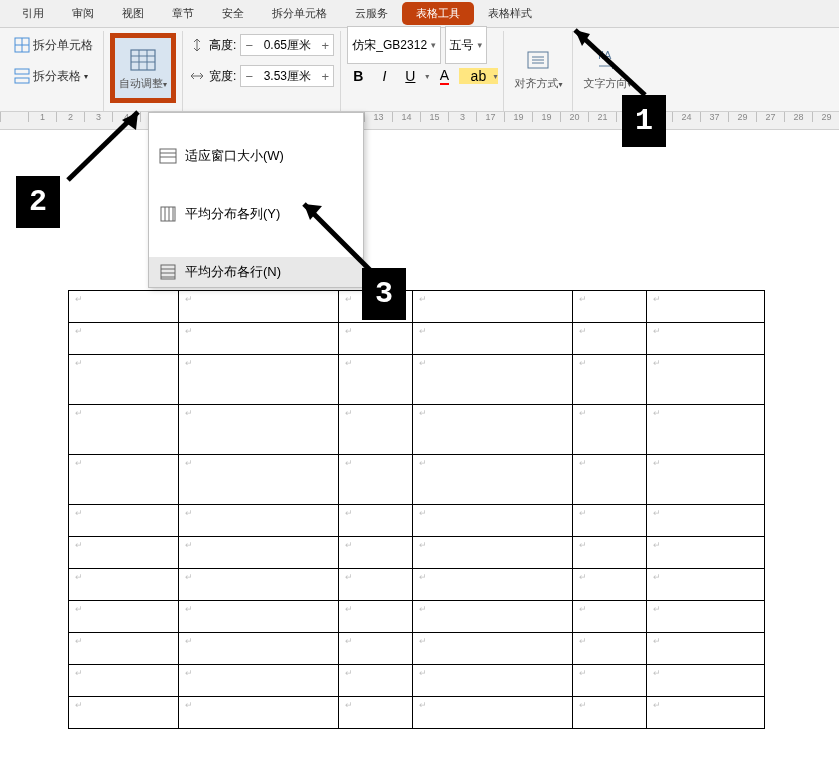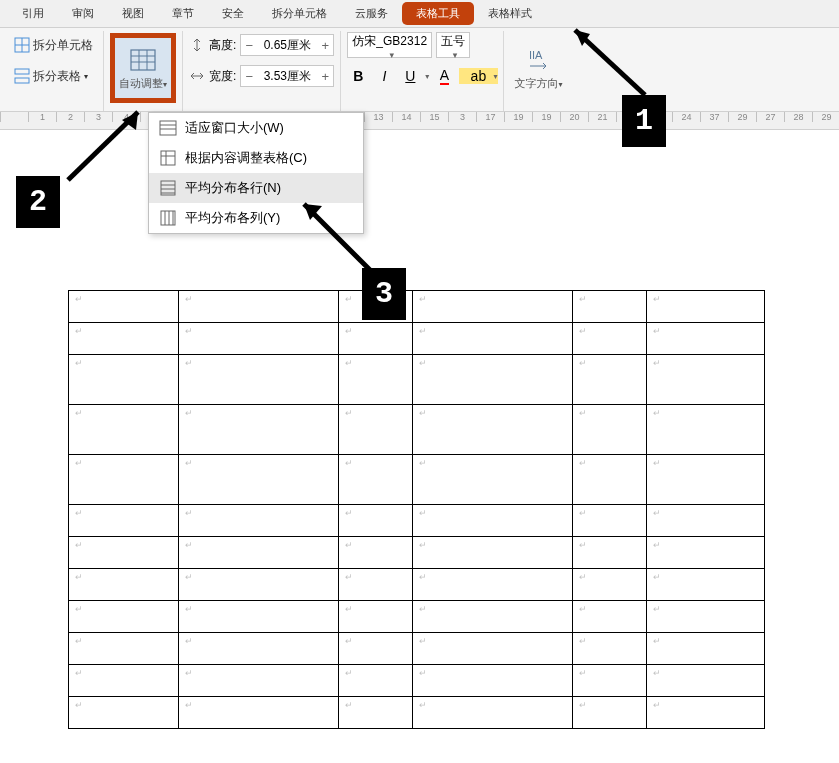--- a/index.html
+++ b/index.html
@@ -89,23 +89,22 @@
       text-align: center;
       font-size: 12px;
       height: 20px;
       outline: none;
     }
     .select-box {
       display: flex;
       align-items: center;
       border: 1px solid #c8c8c8;
       background: #fff;
-      height: 26px;
+      height: 38px;
       padding: 0 4px;
-      flex-direction: column;
     }
     .select-box .text { font-size: 12px; }
     .select-box .chev { margin-left: 4px; font-size: 9px; color: #666; }
     .fmt-btn { width: 22px; height: 22px; display: flex; align-items: center; justify-content: center; cursor: pointer; font-size: 14px; }
     
     
     .dropdown-menu {
       position: absolute;
       left: 148px;
       top: 112px;
@@ -115,20 +114,21 @@
       box-shadow: 2px 2px 6px rgba(0,0,0,0.2);
       z-index: 10;
     }
     .dd-item {
       display: flex;
       align-items: center;
       gap: 8px;
       padding: 6px 10px;
       cursor: pointer;
       font-size: 13px;
+      margin-top: 28px;
     }
     .dd-item.hovered { background: #e8e8e8; }
     .dd-item .icon-svg { width: 18px; height: 18px; }
     
     
     .ruler {
       position: relative;
       height: 18px;
       background: #f0f0f0;
       border-bottom: 1px solid #d0d0d0;
@@ -298,20 +298,31 @@
         </div>
       <span style="font-size:8px;color:#666">▾</span>
       <div class="fmt-btn">
           <span style="background:#ffe680;padding:0 12px">ab</span>
         </div>
       <span style="font-size:8px;color:#666">▾</span>
     </div>
     <div style="height:14px"></div>
   </div>
 
+  <div class="toolbar-group">
+    <div class="tg-btn vert">
+      <svg class="icon-svg" viewBox="0 0 28 28">
+          <rect x="4" y="6" width="20" height="16" fill="none" stroke="#5a7a9a"></rect>
+          <line x1="8" y1="11" x2="20" y2="11" stroke="#5a7a9a"></line>
+          <line x1="8" y1="14" x2="20" y2="14" stroke="#5a7a9a"></line>
+          <line x1="8" y1="17" x2="20" y2="17" stroke="#5a7a9a"></line>
+        </svg>
+      <span class="tg-label"><span>对齐方式</span><span style="font-size:8px">▾</span></span>
+    </div>
+  </div>
 
   <div class="toolbar-group no-border">
     <div class="tg-btn vert">
       <svg class="icon-svg" viewBox="0 0 28 28">
           <text x="5" y="13" font-size="11" fill="#5a7a9a">IIA</text>
           <line x1="6" y1="20" x2="22" y2="20" stroke="#5a7a9a"></line>
           <polyline points="19,17 22,20 19,23" fill="none" stroke="#5a7a9a"></polyline>
         </svg>
       <span class="tg-label"><span>文字方向</span><span style="font-size:8px">▾</span></span>
     </div>
@@ -358,42 +369,34 @@
     <svg class="icon-svg" viewBox="0 0 18 18">
         <rect x="1" y="2" width="16" height="14" fill="none" stroke="#666"></rect>
         <line x1="1" y1="6" x2="17" y2="6" stroke="#666"></line>
         <line x1="1" y1="10" x2="17" y2="10" stroke="#666"></line>
       </svg>
     <span>适应窗口大小(W)</span>
   </div>
   <div class="dd-item">
     <svg class="icon-svg" viewBox="0 0 18 18">
         <rect x="2" y="2" width="14" height="14" fill="none" stroke="#666"></rect>
-        <line x1="2" y1="7" x2="16" y2="7" stroke="#666"></line>
-        <line x1="7" y1="2" x2="7" y2="16" stroke="#666"></line>
+        <line x1="6" y1="2" x2="6" y2="16" stroke="#666"></line>
+        <line x1="10" y1="2" x2="10" y2="16" stroke="#666"></line>
+        <line x1="14" y1="2" x2="14" y2="16" stroke="#666"></line>
       </svg>
-    <span>根据内容调整表格(C)</span>
+    <span>平均分布各列(Y)</span>
   </div>
   <div class="dd-item hovered">
     <svg class="icon-svg" viewBox="0 0 18 18">
         <rect x="2" y="2" width="14" height="14" fill="none" stroke="#666"></rect>
         <line x1="2" y1="6" x2="16" y2="6" stroke="#666"></line>
         <line x1="2" y1="10" x2="16" y2="10" stroke="#666"></line>
         <line x1="2" y1="14" x2="16" y2="14" stroke="#666"></line>
       </svg>
     <span>平均分布各行(N)</span>
-  </div>
-  <div class="dd-item">
-    <svg class="icon-svg" viewBox="0 0 18 18">
-        <rect x="2" y="2" width="14" height="14" fill="none" stroke="#666"></rect>
-        <line x1="6" y1="2" x2="6" y2="16" stroke="#666"></line>
-        <line x1="10" y1="2" x2="10" y2="16" stroke="#666"></line>
-        <line x1="14" y1="2" x2="14" y2="16" stroke="#666"></line>
-      </svg>
-    <span>平均分布各列(Y)</span>
   </div>
 </div>
 
 <div class="doc-area">
   <table class="doc-table">
     <tbody>
         <tr class="h32">
           <td class="w110 cell-mark"></td>
           <td class="w160 cell-mark"></td>
           <td class="w75 cell-mark"></td>

